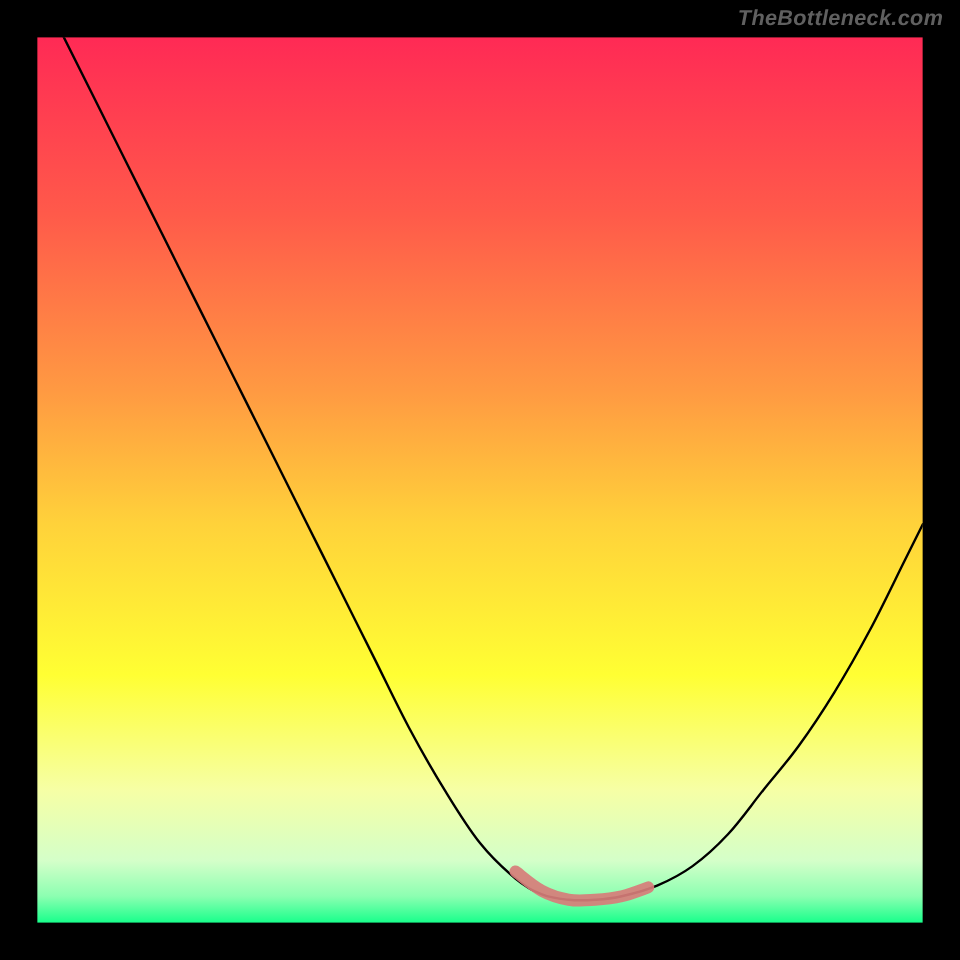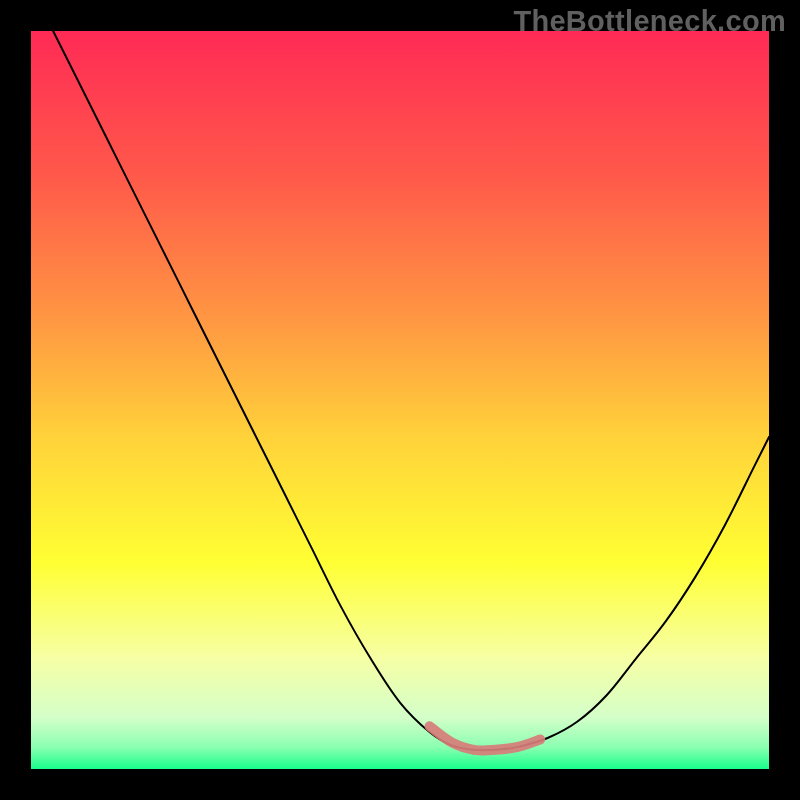--- a/index.html
+++ b/index.html
@@ -9,24 +9,25 @@
     background: #000;
     position: relative;
     overflow: hidden;
     font-family: Arial, Helvetica, sans-serif;
   }
   .watermark {
     position: absolute;
     top: 5px;
     right: 14px;
     color: #606060;
-    font-size: 29px;
+    font-size: 18px;
     font-weight: bold;
     letter-spacing: 0.3px;
     z-index: 10;
+    font-style: italic;
   }
   .plot {
     position: absolute;
     left: 31px;
     top: 31px;
     width: 738px;
     height: 738px;
   }
   .plot svg {
     display: block;

